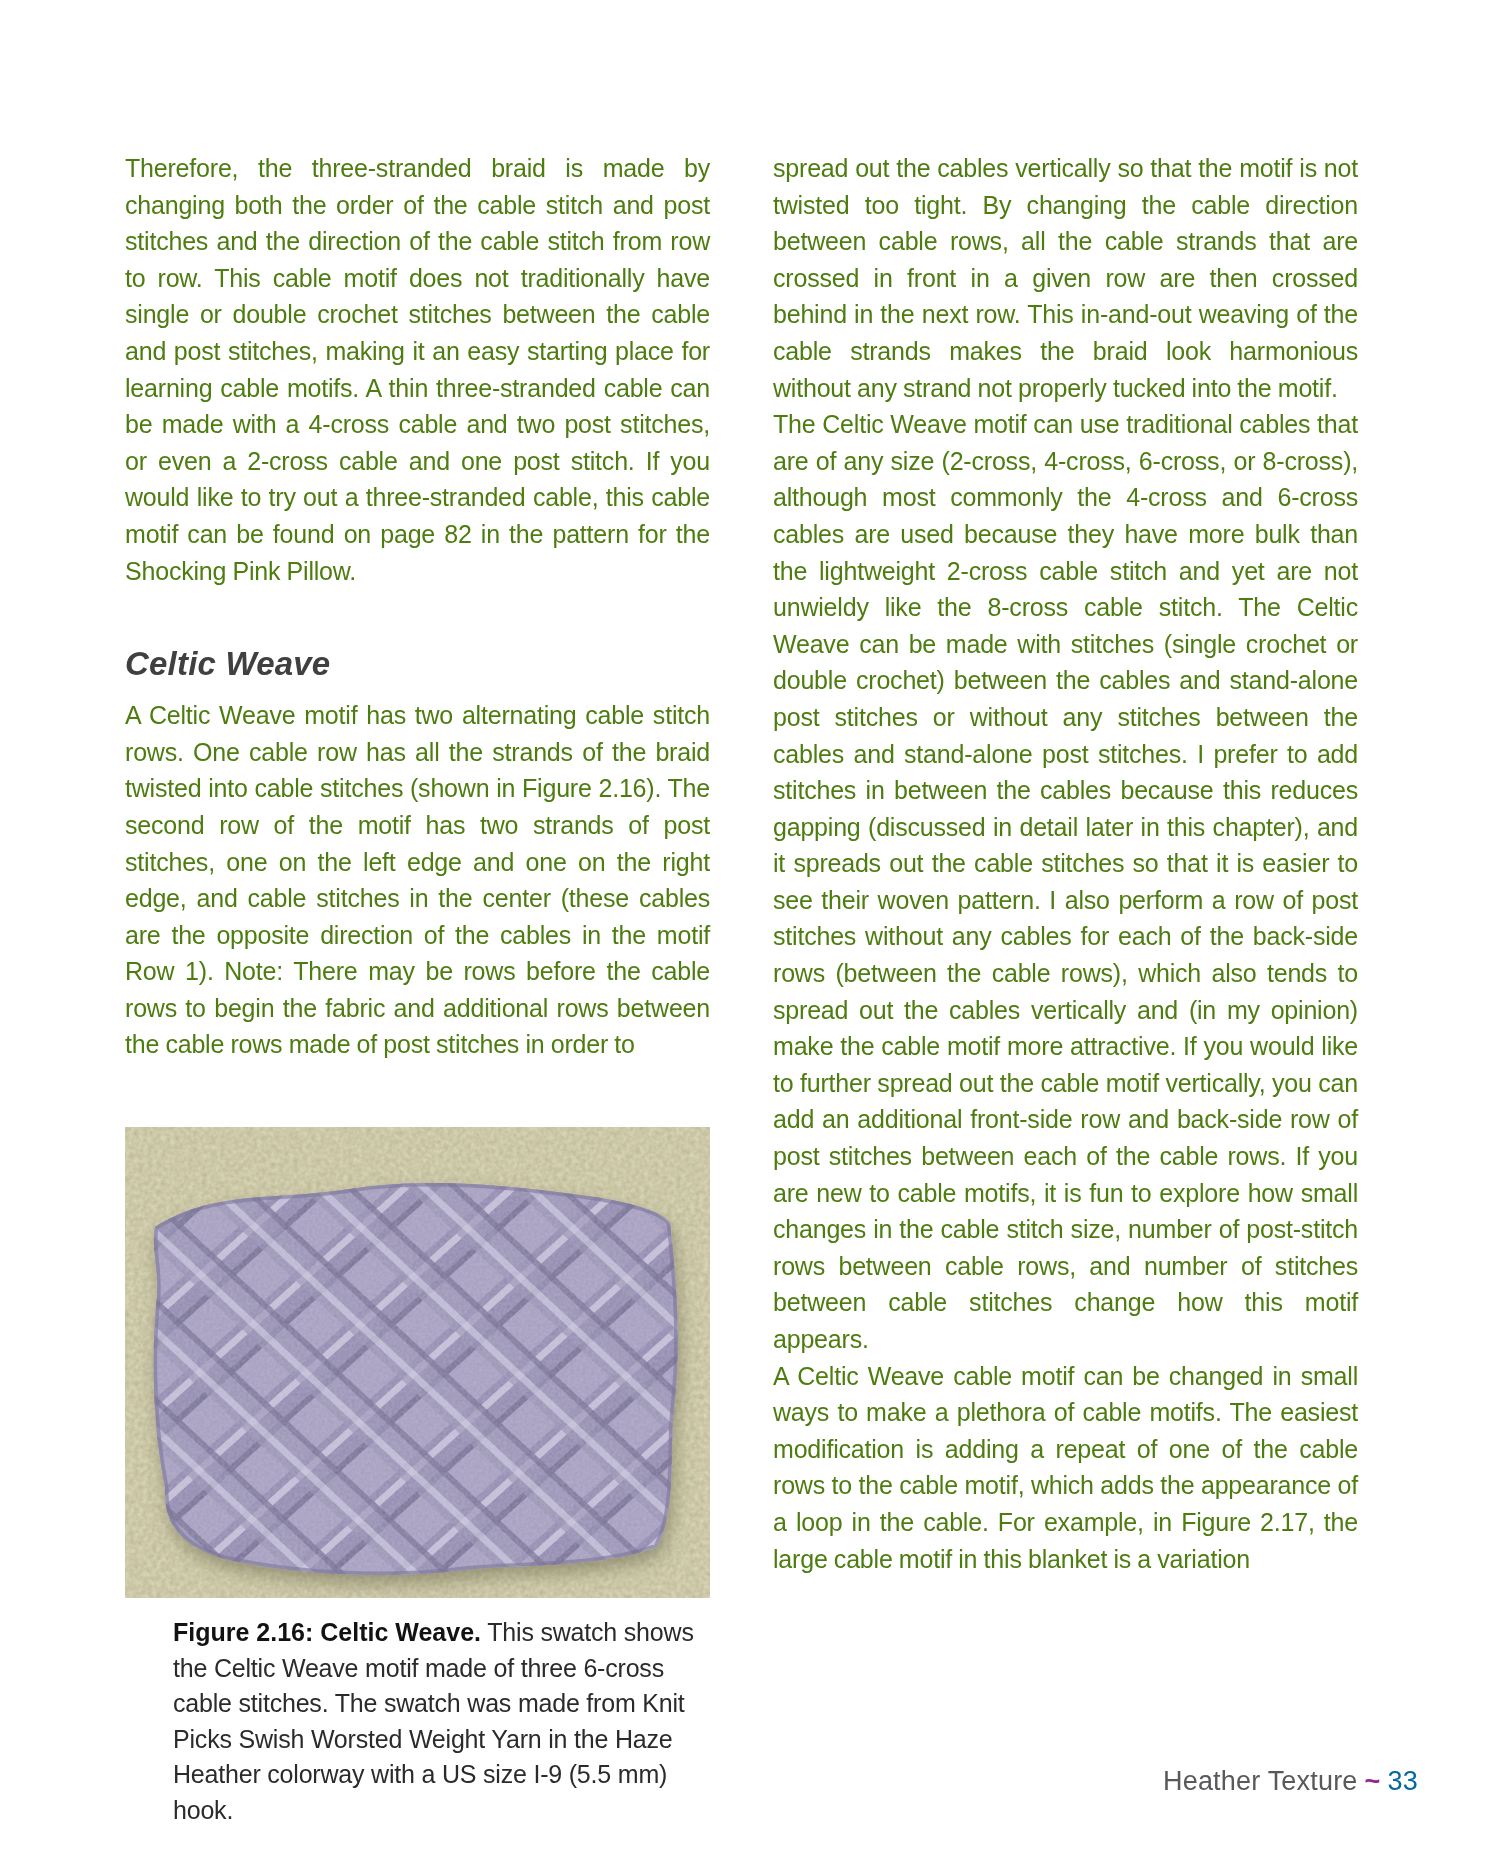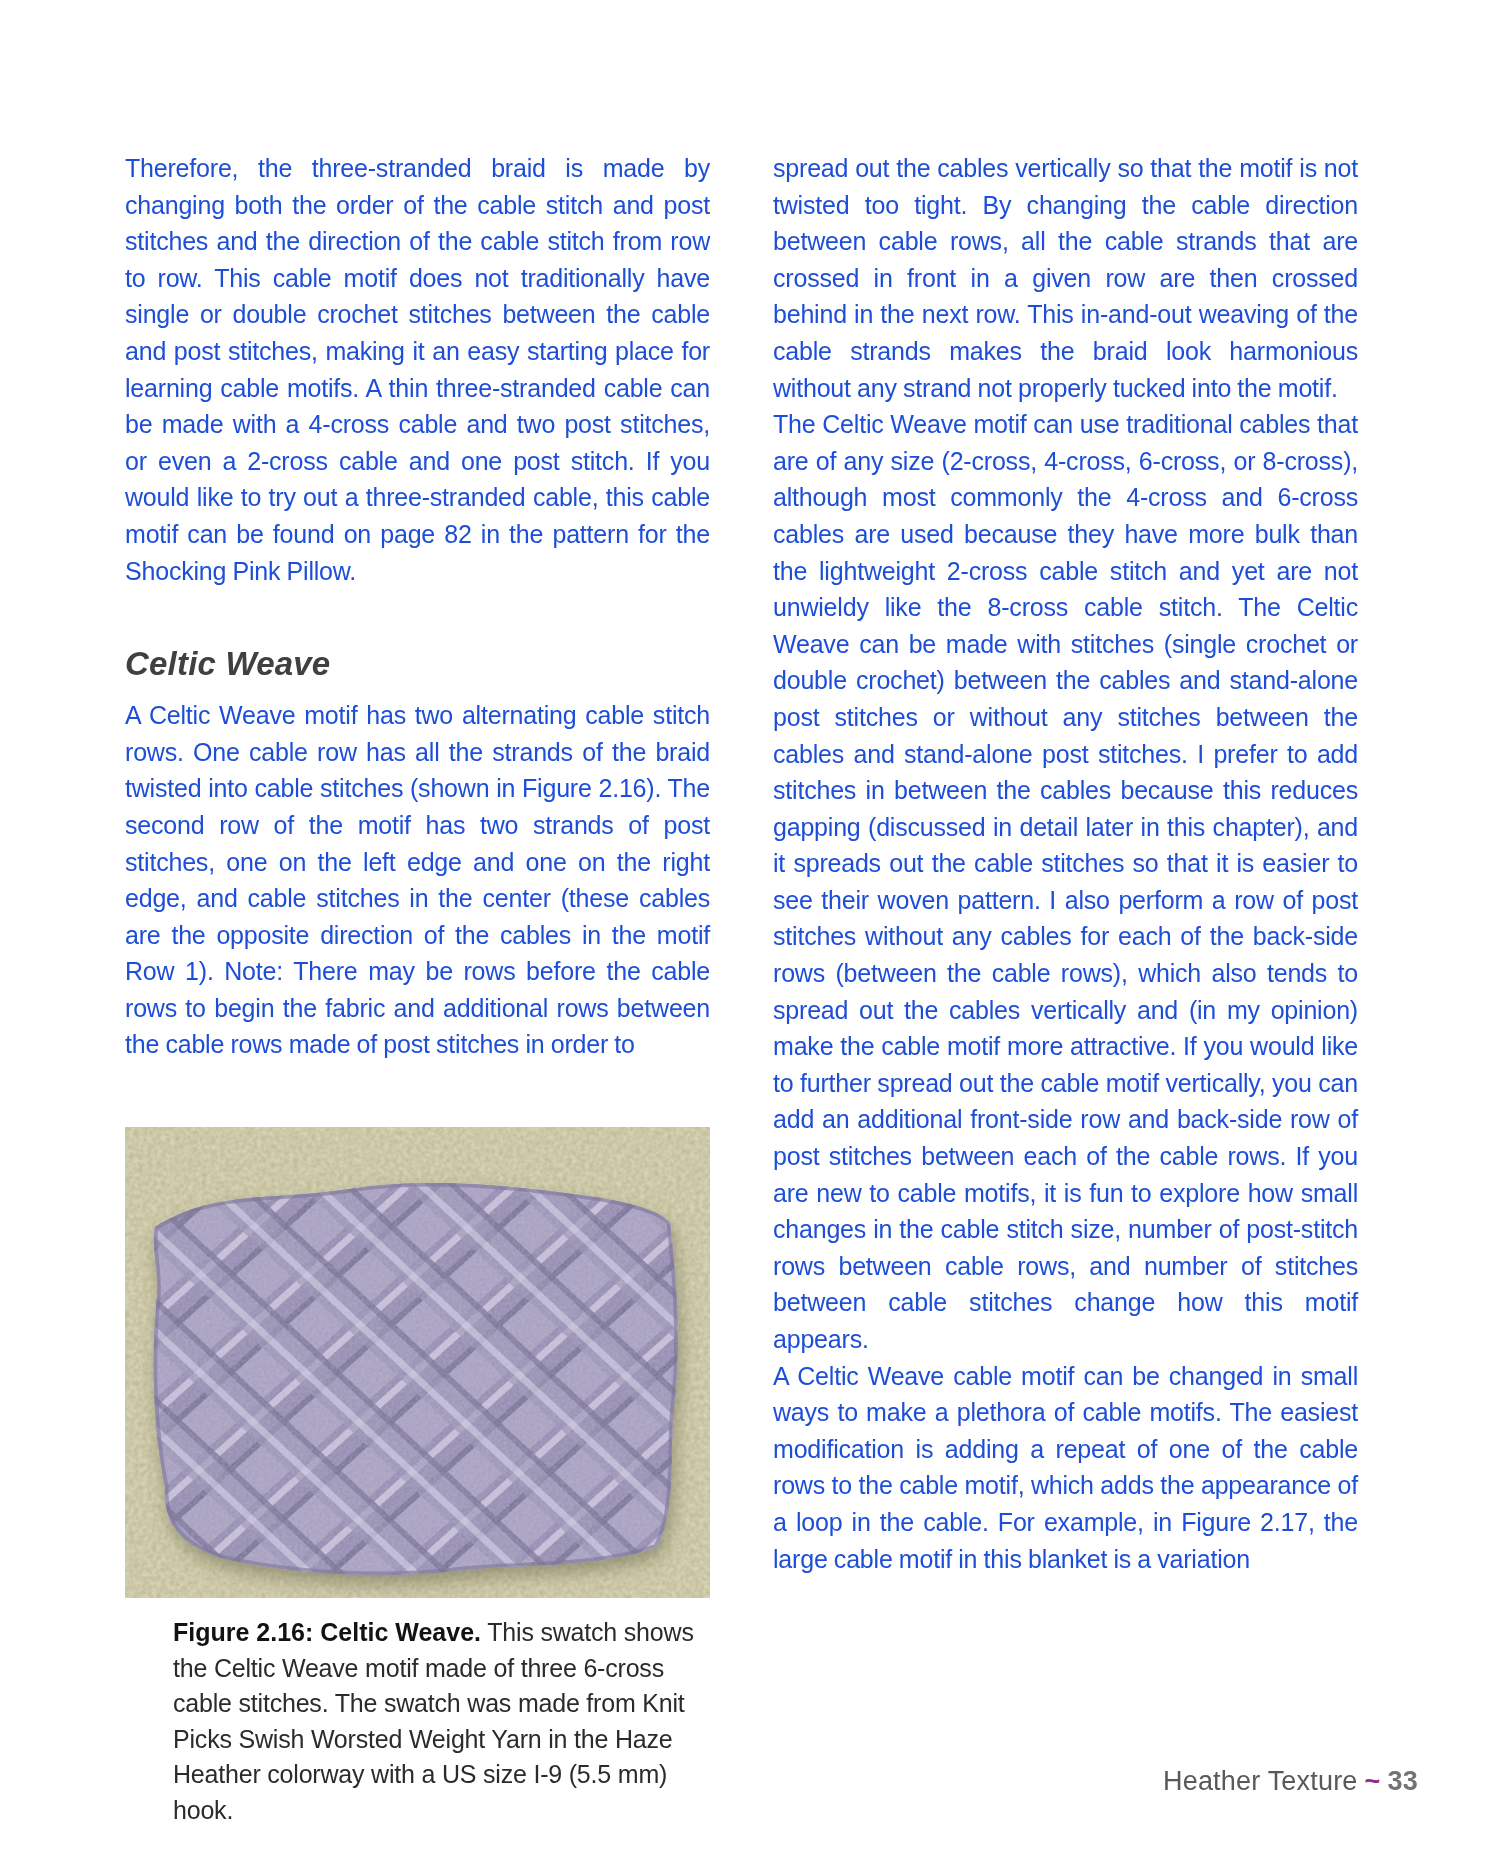--- a/index.html
+++ b/index.html
@@ -13,21 +13,21 @@
   }
   .content {
     position:absolute; left:125px; top:150px; width:1233px;
     display:flex; gap:63px;
   }
   .col { width:585px; }
   p.body {
     font-size:25px; line-height:36.6px;
     letter-spacing:-0.2px; word-spacing:-0.5px;
     text-align:justify; margin:0;
-    color:#1d4ed8;
+    color:#4d7c0f;
   }
   .para-gap { margin-top:38px; }
   h2.sect {
     font-size:33px; font-weight:bold; font-style:italic;
     color:#404040; margin:56px 0 14px 0;
     letter-spacing:0.2px;
   }
   .photo-wrap { margin-top:64px; width:585px; height:471px; }
   svg.photo { display:block; width:585px; height:471px; }
   .caption {
@@ -37,21 +37,21 @@
     letter-spacing:-0.2px;
     margin-left:48px;
   }
   .caption b { color:#121212; letter-spacing:0; }
   .footer {
     position:absolute; top:1766px; right:82px;
     font-size:27px; color:#58595B; letter-spacing:0.2px;
     white-space:nowrap;
   }
   .footer .tilde { color:#93278F; font-weight:bold; padding:0 7px; }
-  .footer .pagenum { color:#737373; font-weight:bold; }
+  .footer .pagenum { color:#0369a1; font-weight:normal; }
 </style>
 </head>
 <body>
 
 <div class="page">
 
   <div class="content">
 
     <div class="col">
       <p class="body">Therefore, the three-stranded braid is made by changing both the order of the cable stitch and post stitches and the direction of the cable stitch from row to row. This cable motif does not traditionally have single or double crochet stitches between the cable and post stitches, making it an easy starting place for learning cable motifs. A thin three-stranded cable can be made with a 4-cross cable and two post stitches, or even a 2-cross cable and one post stitch. If you would like to try out a three-stranded cable, this cable motif can be found on page 82 in the pattern for the Shocking Pink Pillow.</p>

